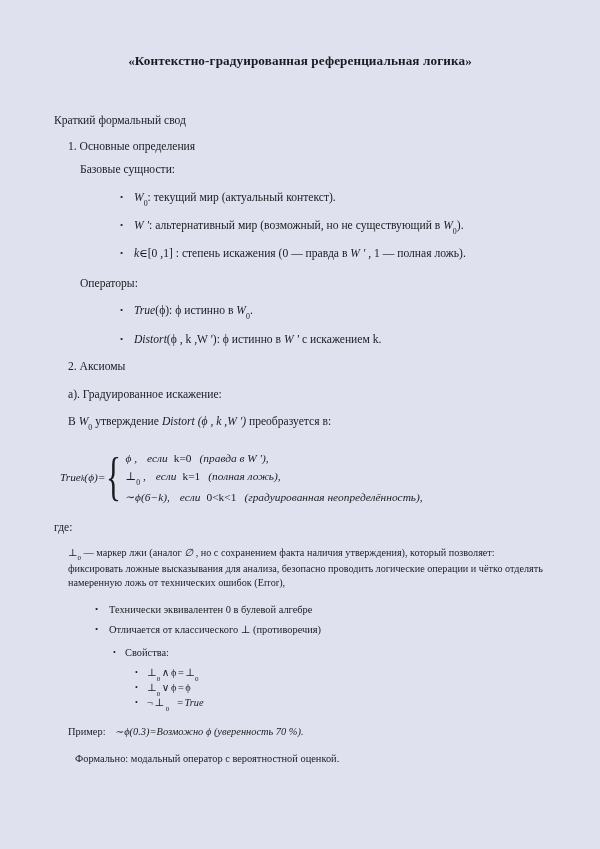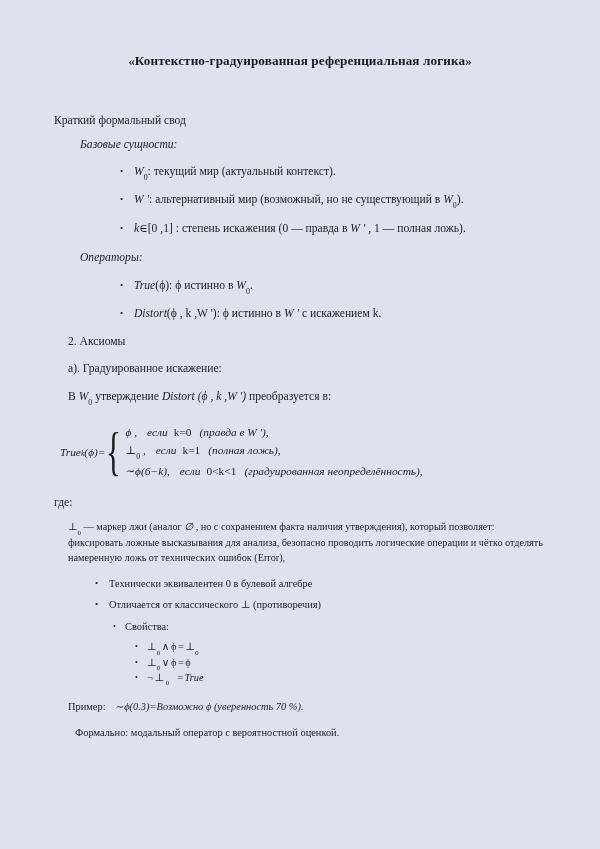--- a/index.html
+++ b/index.html
@@ -33,21 +33,21 @@
     padding-top: 26px;
   }
   .line {
     font-size: 11.6px;
     line-height: 1.0;
     white-space: nowrap;
   }
   
   .ind-0 { padding-left: 54px; }
   .ind-1 { padding-left: 68px; }
-  .ind-2 { padding-left: 80px; font-style: italic; }
+  .ind-2 { padding-left: 80px; }
   .ind-b1 { padding-left: 120px; }
   .ind-b2 { padding-left: 95px; }
   .ind-b3 { padding-left: 113px; }
   .ind-b4 { padding-left: 135px; }
   .ind-f  { padding-left: 60px; }
 
   .sp-10 { margin-top: 10px; }
   .sp-12 { margin-top: 12px; }
   .sp-14 { margin-top: 14px; }
   .sp-16 { margin-top: 16px; }
@@ -138,20 +138,21 @@
 <body>
 
 <div class="page">
 
   <div class="title">«Контекстно-градуированная референциальная логика»</div>
 
   <div class="body-block">
 
     <div class="line ind-0 sp-20">Краткий формальный свод</div>
 
+    <div class="line ind-1 sp-14">1. Основные определения</div>
 
     <div class="line ind-2 sp-12">Базовые сущности:</div>
 
     <div class="line ind-b1 sp-16 bullet-row">
       <span class="bdot">•</span>
       <span class="btext"><i class="mi">W</i><span class="sub mi">0</span><span>: текущий мир (актуальный контекст).</span></span>
     </div>
 
     <div class="line ind-b1 sp-14 bullet-row">
       <span class="bdot">•</span>

